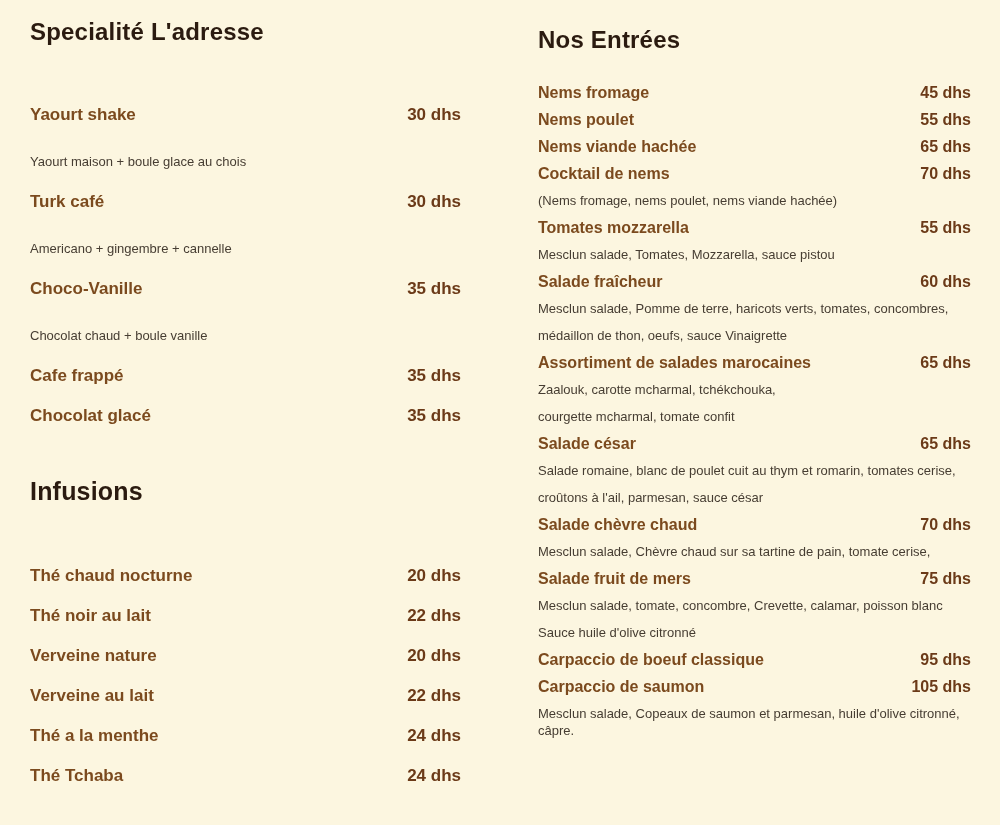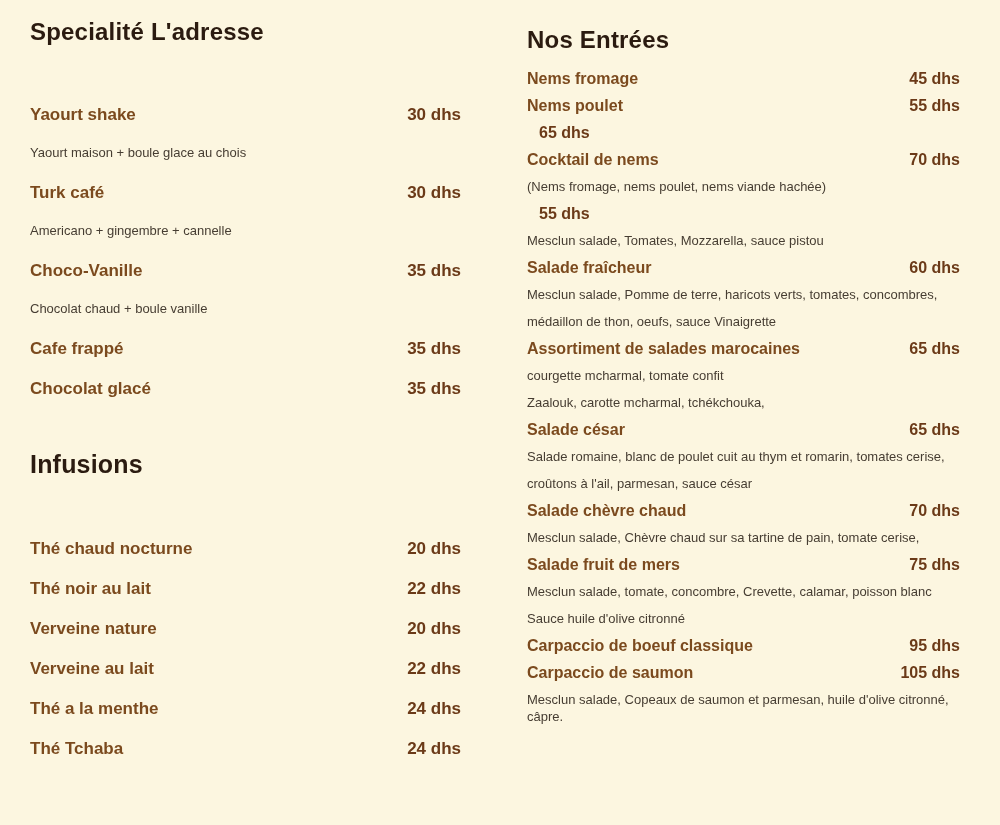--- a/index.html
+++ b/index.html
@@ -5,21 +5,21 @@
   html, body { margin: 0; padding: 0; }
   body {
     width: 1000px; height: 825px;
     background: #FCF6E0;
     font-family: "Liberation Sans", sans-serif;
     position: relative;
     overflow: hidden;
   }
   .col { position: absolute; top: 0; }
   .col.l { left: 30px;  width: 431px; }
-  .col.r { left: 527px; width: 433px; }
+  .col.r { left: 538px; width: 433px; }
 
   .heading {
     font-size: 24px; font-weight: bold; color: #2B1B10;
     line-height: 28px; margin: 0; letter-spacing: 0.2px;
   }
   .l .heading.h1 { margin-top: 18px; }
   .l .heading.h2 { margin-top: 49px; height: 30px; font-size: 25px; }
   .r .heading.h1 { margin-top: 26px; }
 
   .item {
@@ -28,27 +28,27 @@
   }
   .name  { color: #7B4A1E; }
   .price { color: #6B3A18; white-space: nowrap; padding-left: 12px; }
   .desc  { color: #463D32; }
 
   
   .l .item { font-size: 17px; line-height: 24px; }
   .l .desc { font-size: 13px; line-height: 18px; }
   .l .heading + .item { margin-top: 57px; }
   .l .item + .item    { margin-top: 16px; }
-  .l .item + .desc    { margin-top: 17px; }
+  .l .item + .desc    { margin-top: 26px; }
   .l .desc + .item    { margin-top: 19px; }
 
   
   .r .item { font-size: 16px; line-height: 22px; }
   .r .desc { font-size: 13px; line-height: 17px; }
-  .r .heading + .item { margin-top: 14px; }
+  .r .heading + .item { margin-top: 28px; }
   .r .item + .item    { margin-top: 5px; }
   .r .item + .desc    { margin-top: 7px; }
   .r .desc + .desc    { margin-top: 10px; }
   .r .desc + .item    { margin-top: 8px; }
 </style>
 </head>
 <body>
 
 <div>
 
@@ -116,47 +116,49 @@
 
     <div class="item">
       <span class="name">Nems fromage</span>
       <span class="price">45 dhs</span>
     </div>
     <div class="item">
       <span class="name">Nems poulet</span>
       <span class="price">55 dhs</span>
     </div>
     <div class="item">
+      <span class="name">Nems viande hachée</span>
       <span class="price">65 dhs</span>
     </div>
 
     <div class="item">
       <span class="name">Cocktail de nems</span>
       <span class="price">70 dhs</span>
     </div>
     <div class="desc">(Nems fromage, nems poulet, nems viande hachée)</div>
 
     <div class="item">
+      <span class="name">Tomates mozzarella</span>
       <span class="price">55 dhs</span>
     </div>
     <div class="desc">Mesclun salade, Tomates, Mozzarella, sauce pistou</div>
 
     <div class="item">
       <span class="name">Salade fraîcheur</span>
       <span class="price">60 dhs</span>
     </div>
     <div class="desc">Mesclun salade, Pomme de terre, haricots verts, tomates, concombres,</div>
     <div class="desc">médaillon de thon, oeufs, sauce Vinaigrette</div>
 
     <div class="item">
       <span class="name">Assortiment de salades marocaines</span>
       <span class="price">65 dhs</span>
     </div>
+    <div class="desc">Zaalouk, carotte mcharmal, tchékchouka,</div>
     <div class="desc">courgette mcharmal, tomate confit</div>
-    <div class="desc">Zaalouk, carotte mcharmal, tchékchouka,</div>
 
     <div class="item">
       <span class="name">Salade césar</span>
       <span class="price">65 dhs</span>
     </div>
     <div class="desc">Salade romaine, blanc de poulet cuit au thym et romarin, tomates cerise,</div>
     <div class="desc">croûtons à l'ail, parmesan, sauce césar</div>
 
     <div class="item">
       <span class="name">Salade chèvre chaud</span>

